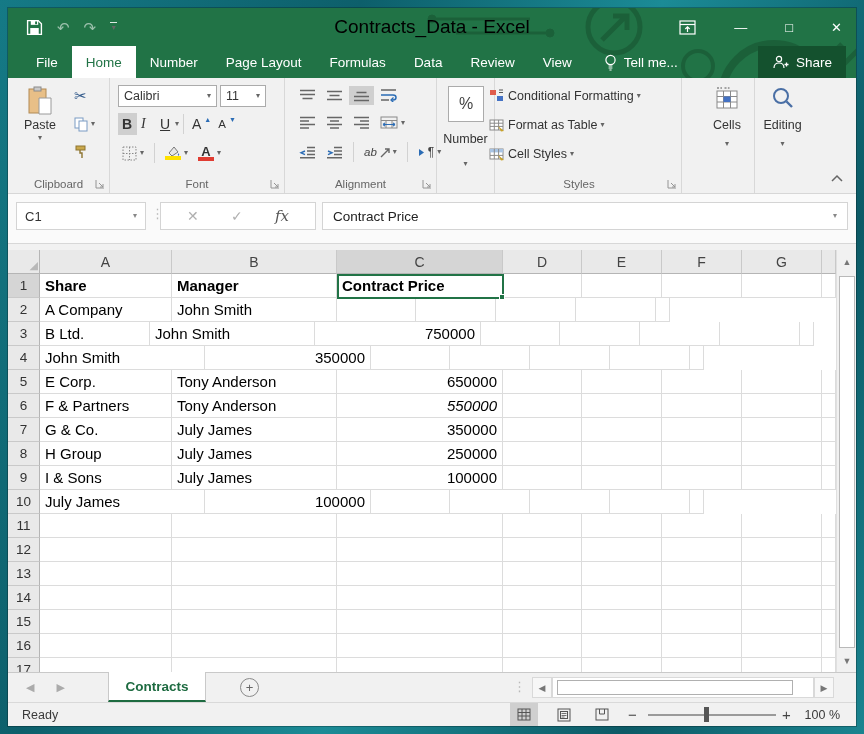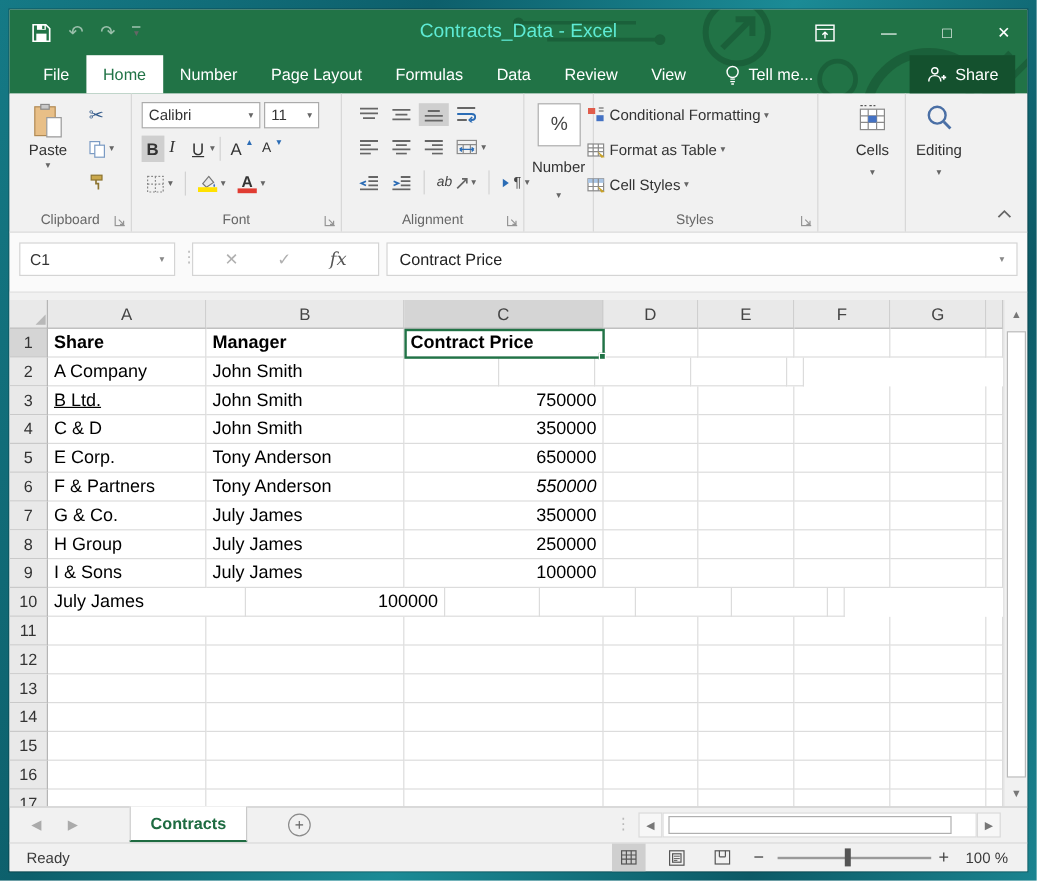--- a/index.html
+++ b/index.html
@@ -10,21 +10,21 @@
 
   
   .green-header{position:absolute;left:0;top:0;width:848px;height:70px;background:#217346;overflow:hidden}
   .deco{position:absolute;left:0;top:0;pointer-events:none}
   .titlebar{position:absolute;left:0;top:0;width:100%;height:38px;z-index:2}
   .qat{position:absolute;left:18px;top:0;height:38px;display:flex;align-items:center;gap:14px;color:#fff}
   .qat .glyph{font-size:15px;line-height:1;color:rgba(255,255,255,.55)}
   .qat-dd{display:flex;flex-direction:column;align-items:center;color:rgba(255,255,255,.85);font-size:8px;line-height:.7}
   .qat-dd i{font-style:normal;border-top:1.5px solid rgba(255,255,255,.85);width:7px;height:2px;display:block}
   .title{position:absolute;left:0;right:0;top:0;height:38px;display:flex;align-items:center;justify-content:center;
-    color:#5eead4;font-size:16px;z-index:1}
+    color:#000000;font-size:19px;z-index:1}
   .wincontrols{position:absolute;right:14px;top:0;height:38px;display:flex;align-items:center;gap:38px;color:#fff;z-index:2}
   .wincontrols span{font-size:13px;line-height:1;cursor:default}
   .wc-min{font-size:14px}
   .wc-max{font-size:15px}
   .wc-close{font-size:15px}
 
   
   .tabbar{position:absolute;left:0;top:38px;width:100%;height:32px;display:flex;align-items:stretch;z-index:2}
   #ribbon-tabs{display:flex;margin-left:14px}
   .rtab{display:flex;align-items:center;padding:0 14px;color:#fff;font-size:13.5px;cursor:default}
@@ -576,31 +576,30 @@
           <div class="crow">
             <div class="cell" style="width: 132px;">A Company</div>
             <div class="cell" style="width: 165px;">John Smith</div>
             <div class="cell" style="width: 79px;"></div>
             <div class="cell" style="width: 80px;"></div>
             <div class="cell" style="width: 80px;"></div>
             <div class="cell" style="width: 80px;"></div>
             <div class="cell" style="width: 14px;"></div>
           </div>
           <div class="crow">
-            <div class="cell" style="width: 132px; text-decoration: underline;">B Ltd.</div>
+            <div class="cell" style="width: 110px;">B Ltd.</div>
             <div class="cell" style="width: 165px;">John Smith</div>
             <div class="cell num" style="width: 166px;">750000</div>
             <div class="cell" style="width: 79px;"></div>
             <div class="cell" style="width: 80px;"></div>
             <div class="cell" style="width: 80px;"></div>
             <div class="cell" style="width: 80px;"></div>
             <div class="cell" style="width: 14px;"></div>
           </div>
           <div class="crow">
-            <div class="cell" style="width: 132px;">C &amp; D</div>
             <div class="cell" style="width: 165px;">John Smith</div>
             <div class="cell num" style="width: 166px;">350000</div>
             <div class="cell" style="width: 79px;"></div>
             <div class="cell" style="width: 80px;"></div>
             <div class="cell" style="width: 80px;"></div>
             <div class="cell" style="width: 80px;"></div>
             <div class="cell" style="width: 14px;"></div>
           </div>
           <div class="crow">
             <div class="cell" style="width: 132px;">E Corp.</div>

